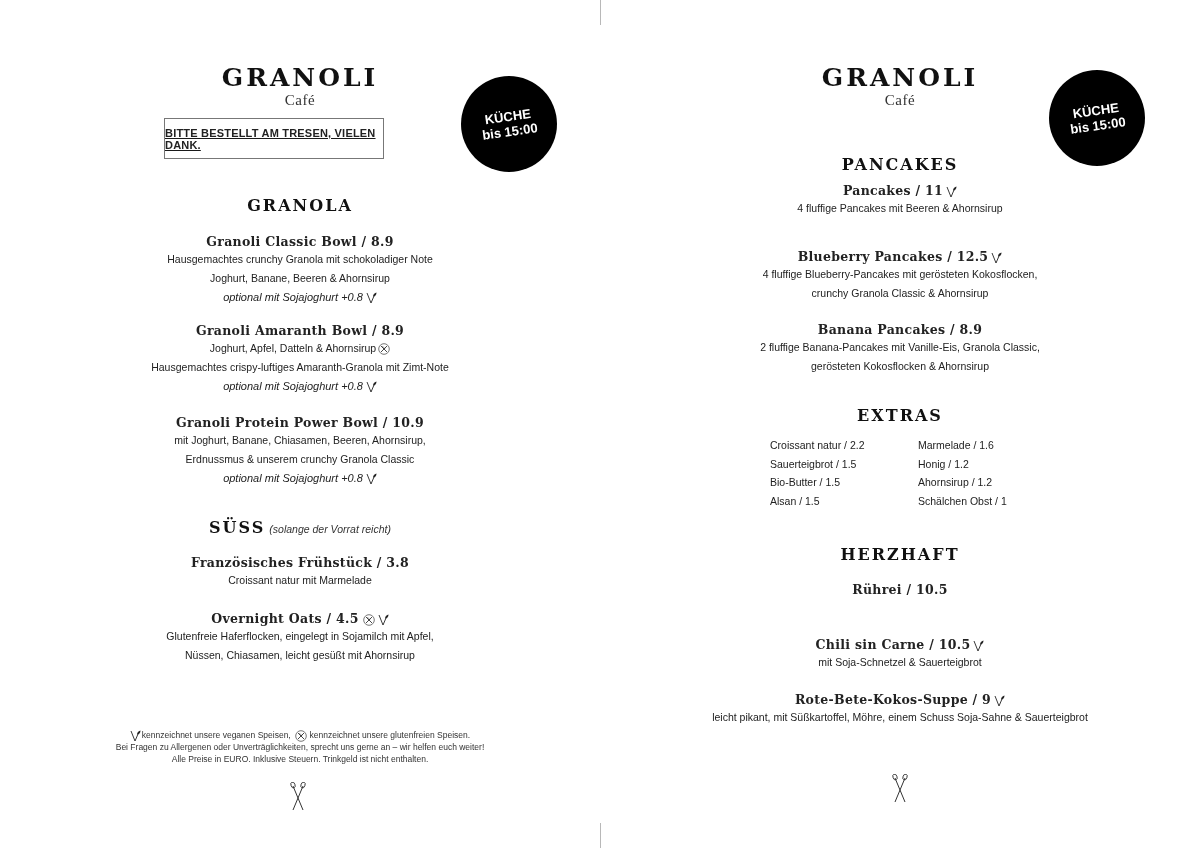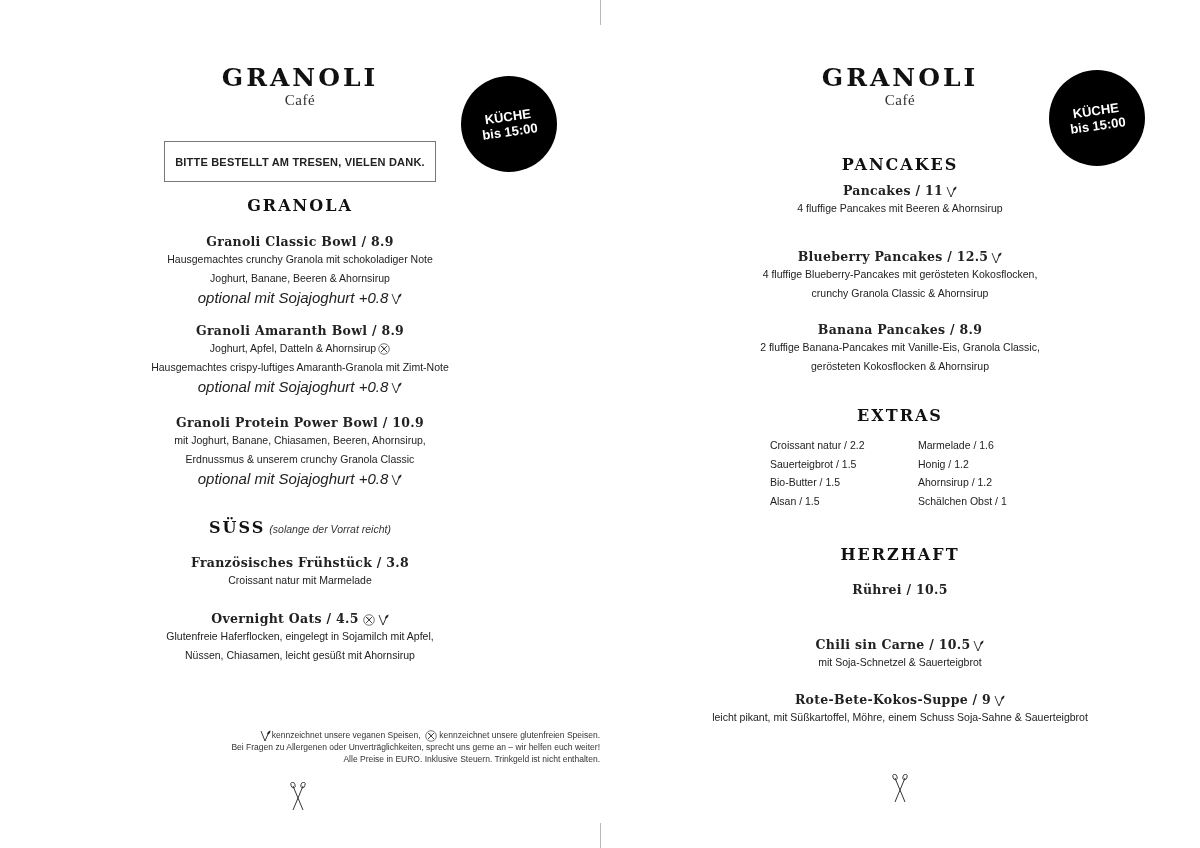--- a/index.html
+++ b/index.html
@@ -31,56 +31,56 @@
     background: #000; color: #fff; display: flex; flex-direction: column;
     align-items: center; justify-content: center;
   }
   .badge-inner { transform: rotate(-8deg); text-align: center; }
   .badge-line {
     font-family: "Liberation Sans", sans-serif; font-weight: bold;
     font-size: 13px; line-height: 15px; display: block;
   }
 
   .order-box {
-    position: absolute; left: 164px; top: 141px; width: 272px; height: 41px;
-    border: 1px solid #777; display: flex; align-items: center; justify-content: center;
+    position: absolute; left: 164px; top: 118px; width: 220px; height: 41px;
+    border: 1px solid #777; display: flex; align-items: center; justify-content: center; text-decoration: underline;
   }
   .order-text { font-size: 11px; font-weight: bold; color: #222; letter-spacing: 0.2px; }
 
   .section-title {
     position: absolute; width: 100%; text-align: center;
     font-family: "DejaVu Serif", serif; font-weight: bold;
     font-size: 16px; letter-spacing: 2px; color: #111;
   }
   .section-note {
     font-family: "Liberation Sans", sans-serif; font-style: italic; font-weight: normal;
     font-size: 10.5px; letter-spacing: 0; color: #333; margin-left: 4px;
   }
 
   .item { position: absolute; width: 100%; text-align: center; }
   .item-name {
     font-family: "DejaVu Serif", serif; font-weight: bold;
     font-size: 12.5px; color: #222; line-height: 17px; letter-spacing: 0.3px;
   }
   .item-desc { font-size: 10.5px; line-height: 19px; color: #222; }
-  .item-opt { font-size: 15px; line-height: 19px; color: #222; font-style: italic; }
+  .item-opt { font-size: 11px; line-height: 19px; color: #222; font-style: italic; }
 
   .icon-vegan, .icon-gf {
     display: inline-block; vertical-align: middle; position: relative;
   }
   .icon-vegan { width: 11px; height: 12px; margin-left: 3px; }
   .icon-gf { width: 12px; height: 12px; margin-left: 2px; }
   .icon-vegan svg, .icon-gf svg { position: absolute; left: 0; top: 0; }
 
   .extras { position: absolute; top: 436px; left: 170px; width: 300px; display: flex; }
   .extras-col { width: 148px; }
   .extras-item { font-size: 10.5px; line-height: 18.5px; color: #222; }
 
   .footnote {
-    position: absolute; top: 730px; left: 0; width: 600px; text-align: right;
+    position: absolute; top: 730px; left: 0; width: 600px; text-align: center;
     font-size: 8.5px; line-height: 11.5px; color: #333;
   }
 
   .whisk { position: absolute; width: 20px; height: 30px; }
 </style>
 </head>
 <body>
 
 <svg width="0" height="0" style="position:absolute">
   <defs>

